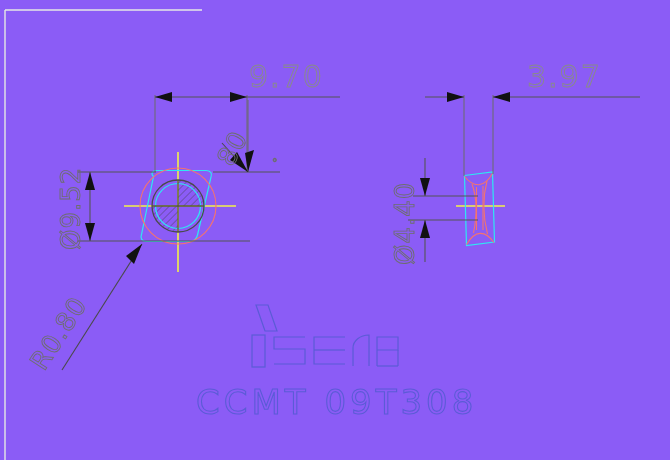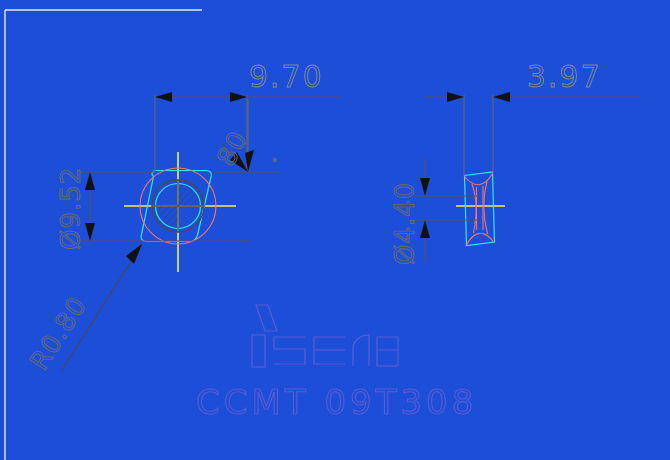--- a/index.html
+++ b/index.html
@@ -10,21 +10,21 @@
   body {
     width: 670px;
     height: 460px;
     font-family: "Liberation Sans", sans-serif;
     overflow: hidden;
   }
   #drawing-root {
     position: relative;
     width: 670px;
     height: 460px;
-    background: #1d4ed8;
+    background: #8b5cf6;
   }
   svg#cad-canvas {
     position: absolute;
     left: 0;
     top: 0;
     width: 670px;
     height: 460px;
     display: block;
   }
   .dim-text {

